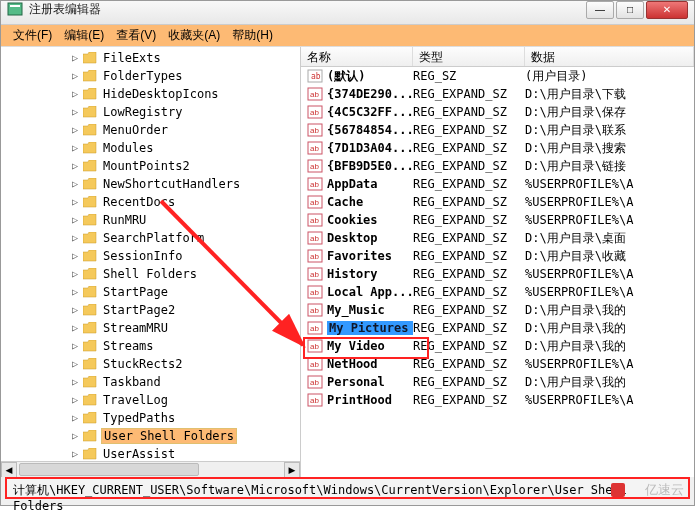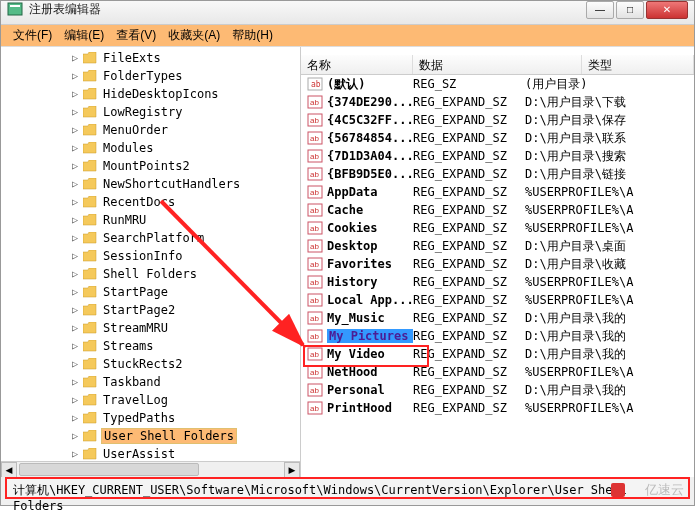--- a/index.html
+++ b/index.html
@@ -12,42 +12,42 @@
 .titlebar .title { flex: 1; font-size: 12px; color: #222; }
 .winbtns { display: flex; gap: 2px; }
 .winbtn { width: 28px; height: 18px; border: 1px solid #aaa; background: linear-gradient(#fdfdfd,#e3e3e3); font-size: 10px; text-align: center; line-height: 16px; border-radius: 2px; }
 .winbtn.close { background: linear-gradient(#e77,#c33); color: #fff; border-color: #933; width: 42px; }
 
 .menubar { height: 22px; background: #fdba74; border-bottom: 1px solid #ddd; display: flex; align-items: center; padding: 0 6px; font-size: 12px; }
 .menuitem { padding: 0 6px; cursor: default; }
 
 .content { display: flex; height: 430px; background: #fff; }
 .treepanel { width: 300px; border-right: 1px solid #ccc; overflow: hidden; position: relative; }
-.listpanel { flex: 1; overflow: hidden; position: relative; margin-top: 8px; }
+.listpanel { flex: 1; overflow: hidden; position: relative; }
 
 .treebody { height: 414px; overflow: hidden; padding-top: 2px; }
 .treerow { display: flex; align-items: center; height: 18px; padding-left: 68px; white-space: nowrap; font-family: "Consolas","SimSun",monospace; font-size: 12px; }
 .treerow .exp { width: 12px; height: 12px; color: #555; font-size: 10px; text-align: center; margin-right: 2px; }
 .treerow .foldicon { width: 14px; height: 12px; margin-right: 4px; }
 .treerow.sel .label { background: #fdba74; border: 1px solid #e0c070; padding: 0 2px; }
 .treerow .label { padding: 0 2px; }
 
 .listhdr { height: 20px; background: linear-gradient(#fdfdfd,#efefef); border-bottom: 1px solid #ccc; display: flex; font-size: 12px; }
 .listhdr .col { border-right: 1px solid #ddd; padding: 2px 6px; }
 .col-n { width: 112px; }
 .col-t { width: 112px; }
 .col-d { flex: 1; }
 
 .listbody { height: 476px; overflow: hidden; }
 .listrow { display: flex; height: 18px; align-items: center; font-family: "Consolas","SimSun",monospace; font-size: 12px; }
 .listrow .valicon { width: 16px; height: 14px; margin: 0 4px 0 6px; flex-shrink: 0; }
 .listrow .n { width: 86px; white-space: nowrap; overflow: hidden; font-weight: bold; }
 .listrow .t { width: 112px; white-space: nowrap; overflow: hidden; }
 .listrow .d { flex: 1; white-space: nowrap; overflow: hidden; }
-.listrow.sel .n { background: #3399ff; color: #4c1d95; padding: 0 2px; }
+.listrow.sel .n { background: #3399ff; color: #0f172a; padding: 0 2px; }
 .highlight-box { border: 2px solid #f22; position: absolute; pointer-events: none; }
 
 .hscroll { height: 16px; background: #f0f0f0; border-top: 1px solid #ccc; position: relative; }
 .hscroll .thumb { position: absolute; top: 1px; height: 13px; background: #d8d8d8; border: 1px solid #bbb; border-radius: 2px; }
 .hscroll .arrow { position: absolute; top: 0; width: 16px; height: 16px; background: #e8e8e8; border: 1px solid #bbb; text-align: center; font-size: 9px; line-height: 14px; }
 
 .statusbar { height: 22px; border-top: 1px solid #ccc; background: #f4f4f4; padding: 3px 6px; font-size: 12px; font-family: "SimSun",monospace; }
 .statusbar.redbox { border: 2px solid #f22; margin: 0 4px; }
 
 .watermark { position: absolute; right: 10px; bottom: 6px; font-size: 13px; color: #bbb; display: flex; align-items: center; gap: 20px; }
@@ -253,22 +253,22 @@
       <div class="hscroll">
         <div class="arrow" style="left:0">◀</div>
         <div class="thumb" style="left:18px;width:180px"></div>
         <div class="arrow" style="right:0">▶</div>
       </div>
     </div>
 
     <div class="listpanel">
       <div class="listhdr">
         <div class="col col-n">名称</div>
+        <div class="col col-t">类型</div>
         <div class="col col-d">数据</div>
-        <div class="col col-t">类型</div>
       </div>
       <div class="listbody" id="listbody">
           <div class="listrow">
             <svg class="valicon defico" viewBox="0 0 16 14">
               <rect x="1" y="1" width="14" height="12" fill="#fff" stroke="#aaa"></rect>
               <text x="4" y="10" font-size="8" fill="#c33">ab</text>
             </svg>
             <span class="n">(默认)</span>
             <span class="t">REG_SZ</span>
             <span class="d">(用户目录)</span>

